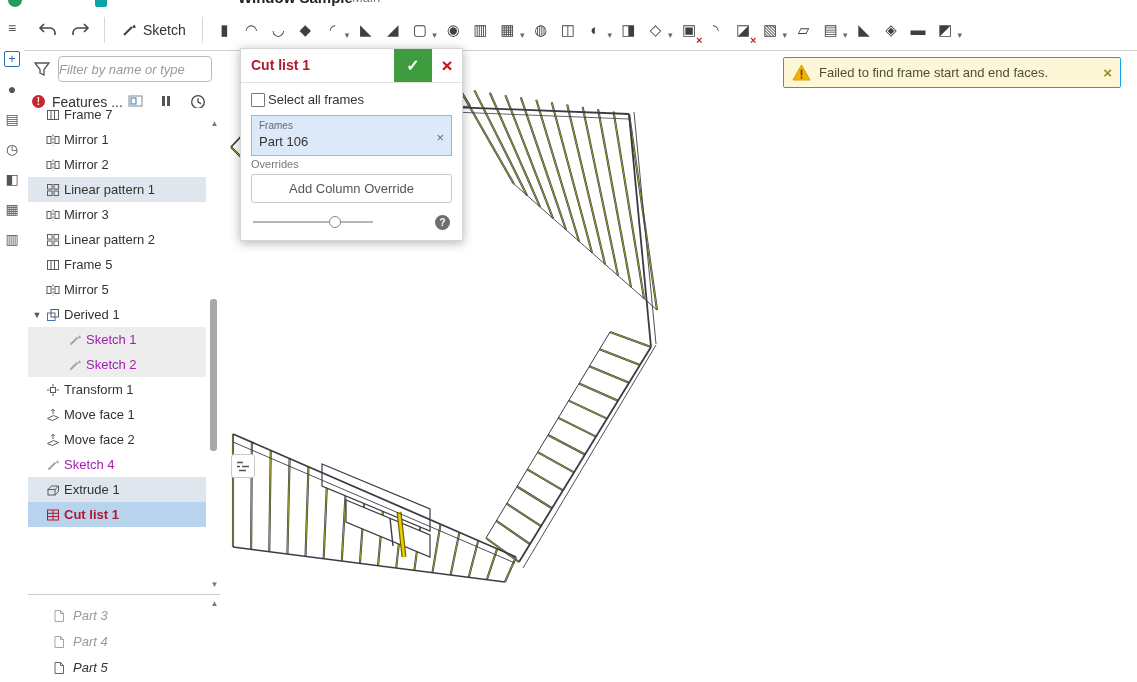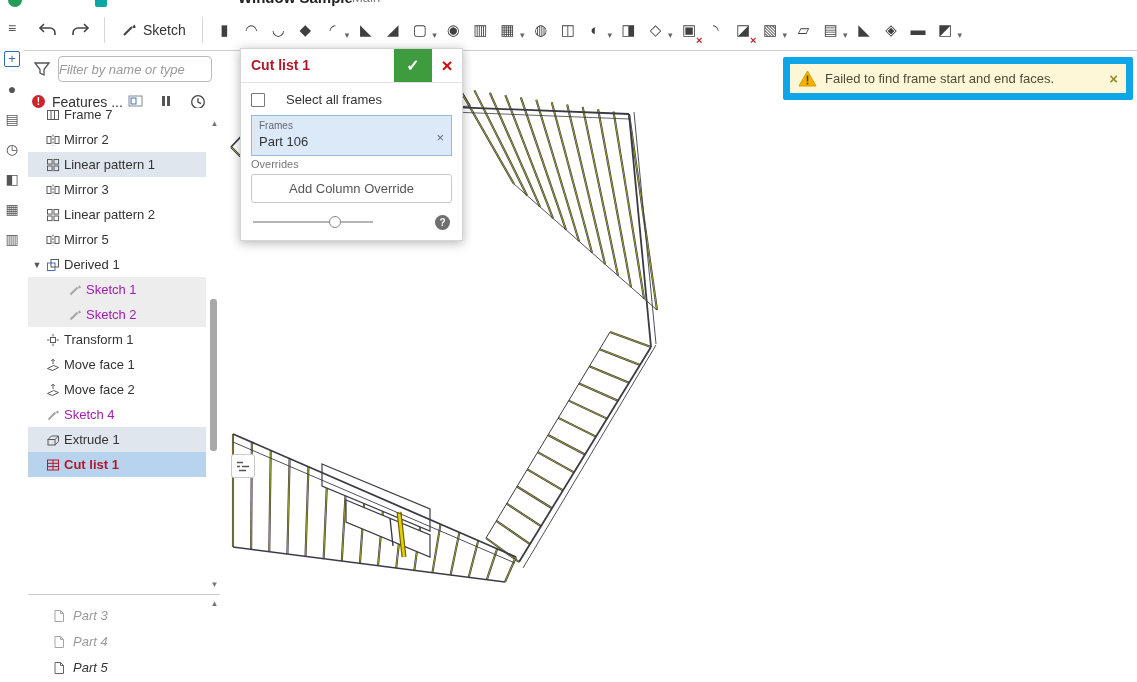--- a/index.html
+++ b/index.html
@@ -78,40 +78,40 @@
              border:1px solid #c9c9c9;border-radius:3px;z-index:2;cursor:pointer;padding:4px 4px;}
 
   
   #dialog{position:absolute;left:240px;top:48px;width:221px;background:#fff;z-index:6;
           box-shadow:0 2px 10px rgba(0,0,0,0.3);border:1px solid #d5d5d5;}
   #dlg-header{display:flex;align-items:stretch;height:33px;border-bottom:1px solid #e2e2e2;}
   #dlg-title{flex:1;font-size:14px;font-weight:bold;color:#b2182b;line-height:33px;padding-left:10px;}
   #dlg-ok{width:38px;background:#3e9b3e;border:none;color:#fff;font-size:16px;font-weight:bold;cursor:pointer;}
   #dlg-cancel{width:30px;background:#fff;border:none;color:#cc1111;font-size:19px;font-weight:bold;cursor:pointer;line-height:30px;}
   #dlg-body{padding:9px 10px 10px 10px;}
-  .cb-row{display:flex;align-items:center;gap:21px;}
+  .cb-row{display:flex;align-items:center;gap:3px;}
   .cb-box{width:12px;height:12px;border:1.5px solid #777;background:#fff;border-radius:1px;cursor:pointer;}
   .cb-label{font-size:13px;color:#333;}
   #frames-box{margin-top:8px;background:#dce9f8;border:1px solid #9db8d4;padding:4px 7px 6px 7px;position:relative;cursor:pointer;}
   #frames-box .fb-label{font-size:10px;color:#667;}
   #frames-box .fb-value{font-size:13px;color:#333;margin-top:3px;}
   #frames-box .fb-x{position:absolute;right:7px;top:14px;color:#667;font-size:13px;cursor:pointer;}
   #overrides-label{margin-top:2px;font-size:11px;color:#777;}
   #add-override{margin-top:4px;width:100%;height:29px;background:#fff;border:1px solid #c9c9c9;border-radius:3px;
                 font-family:inherit;font-size:13px;color:#555;cursor:pointer;}
   #dlg-footer{margin-top:11px;display:flex;align-items:center;height:16px;position:relative;}
   #slider-track{position:relative;width:120px;height:2px;background:#b5b5b5;margin-left:2px;cursor:pointer;}
   #slider-knob{position:absolute;left:76px;top:-5px;width:10px;height:10px;border-radius:50%;background:#fff;
                border:1.5px solid #888;cursor:pointer;}
   #dlg-help{position:absolute;right:2px;width:15px;height:15px;border-radius:50%;background:#6e6e6e;color:#fff;
             font-size:10px;font-weight:bold;text-align:center;line-height:15px;cursor:pointer;}
 
   
   #toast{position:absolute;left:783px;top:57px;width:320px;height:29px;background:#fdf7d8;z-index:6;
-         border:7px solid #0ea5e9;border-radius:2px;display:flex;align-items:center;padding:0 8px;gap:8px;}
+         border:1px solid #0ea5e9;border-radius:2px;display:flex;align-items:center;padding:0 8px;gap:8px;}
   #toast .msg{flex:1;font-size:13px;color:#4d4d3a;}
   #toast .close{color:#9a8c26;font-size:15px;font-weight:bold;cursor:pointer;line-height:15px;}
 </style>
 </head>
 <body>
 
 <div id="app">
 
   <svg id="model" width="1137" height="682" viewBox="0 0 1137 682">
       <line x1="231" y1="147" x2="245" y2="161" stroke="#3b3b45" stroke-width="2.1"></line>
@@ -370,20 +370,31 @@
         </div>
         <div class="frow">
           <span class="tw"></span>
           <span class="ficon">
             <svg width="14" height="14" viewBox="0 0 14 14">
               <rect x="1" y="3.5" width="4" height="7" fill="none" stroke="currentColor"></rect>
               <rect x="9" y="3.5" width="4" height="7" fill="none" stroke="currentColor"></rect>
               <line x1="7" y1="1.5" x2="7" y2="12.5" stroke="currentColor" stroke-dasharray="2 1.5"></line>
             </svg>
           </span>
+          <span class="flabel">Mirror 1</span>
+        </div>
+        <div class="frow">
+          <span class="tw"></span>
+          <span class="ficon">
+            <svg width="14" height="14" viewBox="0 0 14 14">
+              <rect x="1" y="3.5" width="4" height="7" fill="none" stroke="currentColor"></rect>
+              <rect x="9" y="3.5" width="4" height="7" fill="none" stroke="currentColor"></rect>
+              <line x1="7" y1="1.5" x2="7" y2="12.5" stroke="currentColor" stroke-dasharray="2 1.5"></line>
+            </svg>
+          </span>
           <span class="flabel">Mirror 2</span>
         </div>
         <div class="frow highlighted">
           <span class="tw"></span>
           <span class="ficon">
             <svg width="14" height="14" viewBox="0 0 14 14">
               <rect x="1.5" y="1.5" width="4.6" height="4.6" fill="none" stroke="currentColor"></rect>
               <rect x="8" y="1.5" width="4.6" height="4.6" fill="none" stroke="currentColor"></rect>
               <rect x="1.5" y="8" width="4.6" height="4.6" fill="none" stroke="currentColor"></rect>
               <rect x="8" y="8" width="4.6" height="4.6" fill="none" stroke="currentColor"></rect>
@@ -406,20 +417,31 @@
           <span class="tw"></span>
           <span class="ficon">
             <svg width="14" height="14" viewBox="0 0 14 14">
               <rect x="1.5" y="1.5" width="4.6" height="4.6" fill="none" stroke="currentColor"></rect>
               <rect x="8" y="1.5" width="4.6" height="4.6" fill="none" stroke="currentColor"></rect>
               <rect x="1.5" y="8" width="4.6" height="4.6" fill="none" stroke="currentColor"></rect>
               <rect x="8" y="8" width="4.6" height="4.6" fill="none" stroke="currentColor"></rect>
             </svg>
           </span>
           <span class="flabel">Linear pattern 2</span>
+        </div>
+        <div class="frow">
+          <span class="tw"></span>
+          <span class="ficon">
+            <svg width="14" height="14" viewBox="0 0 14 14">
+              <rect x="1.5" y="2.5" width="11" height="9" fill="none" stroke="currentColor"></rect>
+              <line x1="5" y1="2.5" x2="5" y2="11.5" stroke="currentColor"></line>
+              <line x1="8.5" y1="2.5" x2="8.5" y2="11.5" stroke="currentColor"></line>
+            </svg>
+          </span>
+          <span class="flabel">Frame 5</span>
         </div>
         <div class="frow">
           <span class="tw"></span>
           <span class="ficon">
             <svg width="14" height="14" viewBox="0 0 14 14">
               <rect x="1" y="3.5" width="4" height="7" fill="none" stroke="currentColor"></rect>
               <rect x="9" y="3.5" width="4" height="7" fill="none" stroke="currentColor"></rect>
               <line x1="7" y1="1.5" x2="7" y2="12.5" stroke="currentColor" stroke-dasharray="2 1.5"></line>
             </svg>
           </span>

